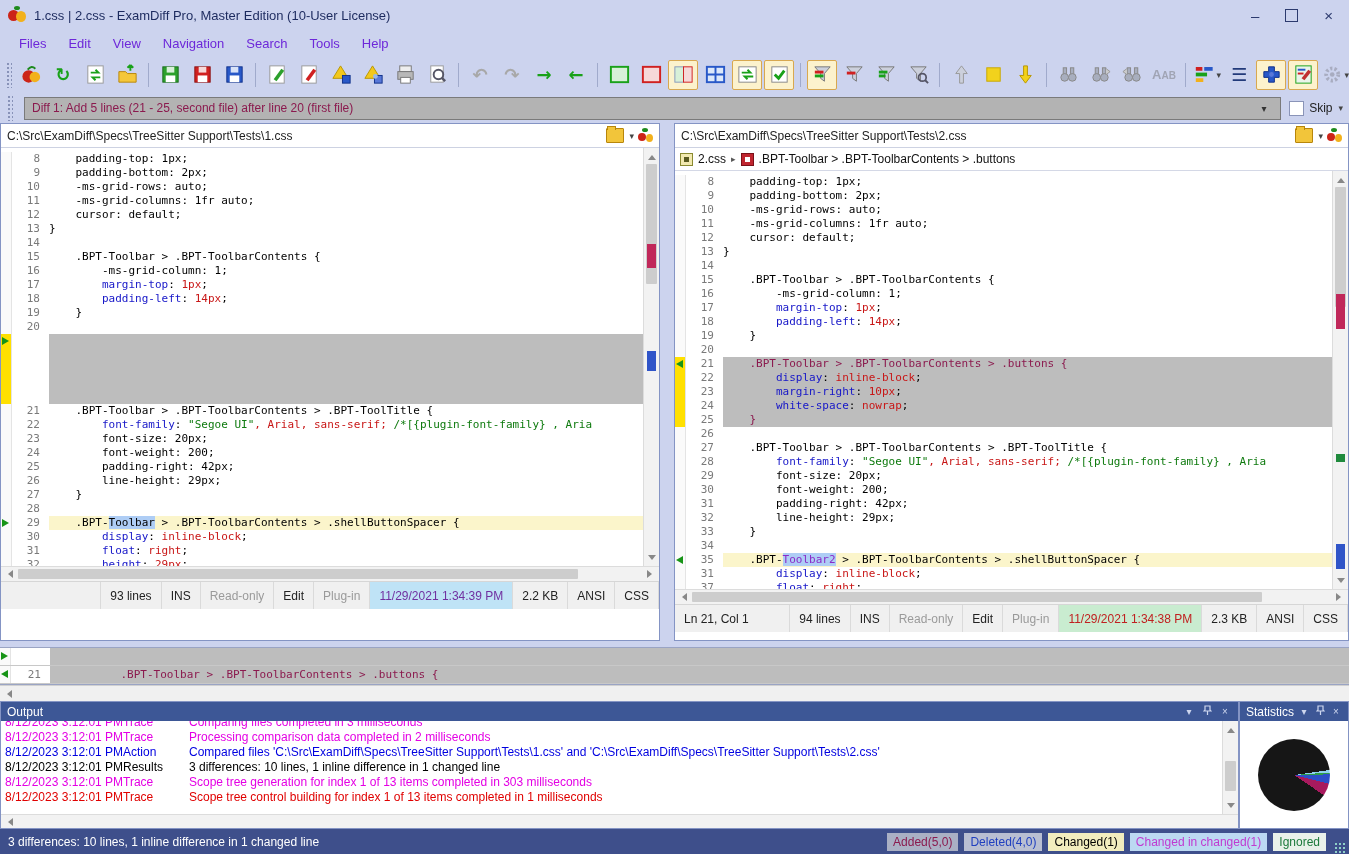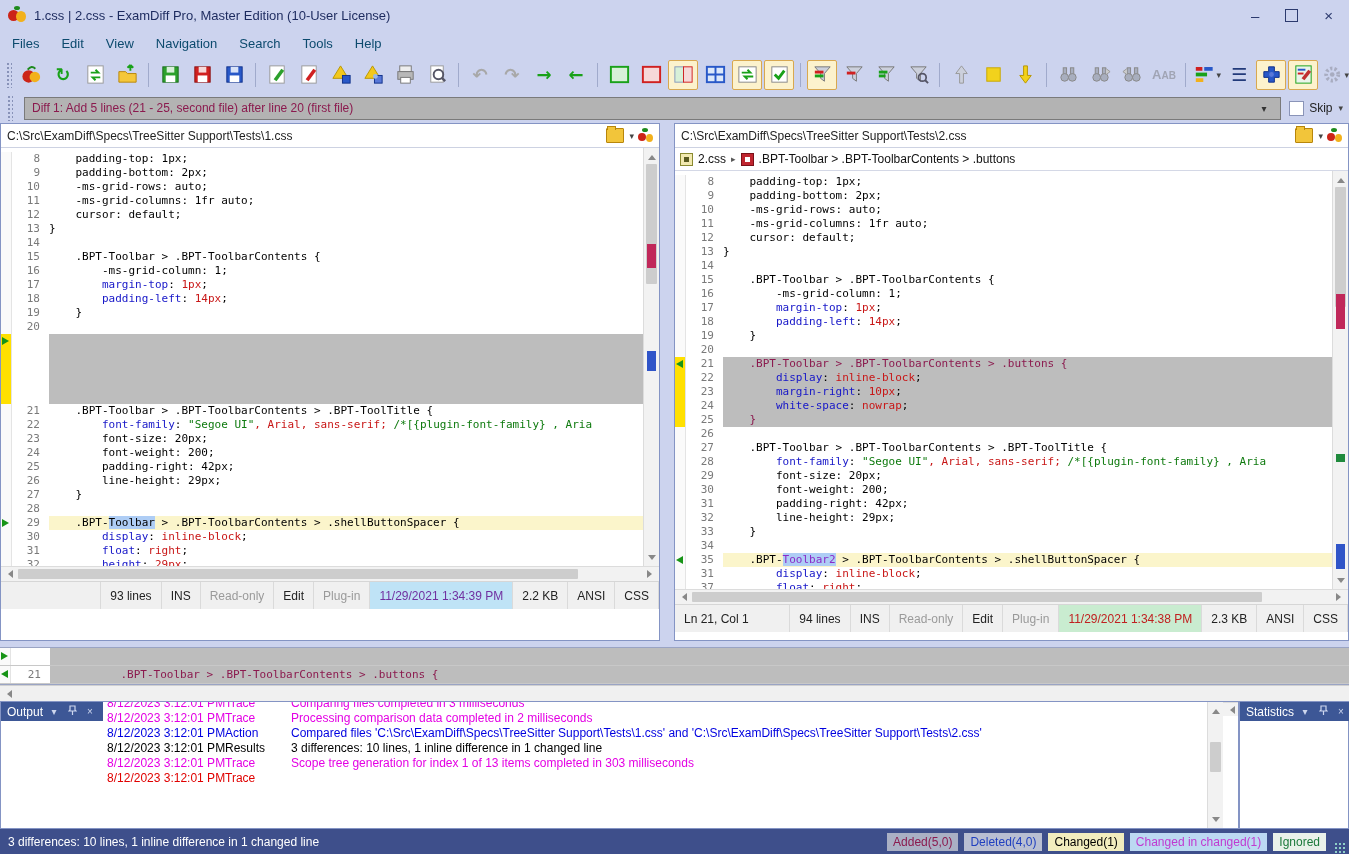--- a/index.html
+++ b/index.html
@@ -8,21 +8,21 @@
 
   
   .titlebar{height:30px;display:flex;align-items:center;padding:0 8px;color:#1c2a5e;font-size:13px;flex:none}
   .app-icon{width:18px;height:18px;margin-right:8px;position:relative;flex:none}
   .title-text{flex:1;white-space:nowrap}
   .win-btns{display:flex;gap:26px;margin-right:8px;color:#2c3a6e;font-size:15px;align-items:center}
   .win-btn{cursor:default;line-height:1}
   .win-max{width:11px;height:11px;border:1.5px solid #2c3a6e;display:inline-block}
 
   
-  .menubar{height:26px;display:flex;align-items:center;padding-left:1px;font-size:13px;color:#0c4a6e;flex:none}
+  .menubar{height:26px;display:flex;align-items:center;padding-left:8px;font-size:13px;color:#6d28d9;flex:none}
   .menu-item{padding:4px 11px}
 
   
   .toolbar{height:37px;display:flex;align-items:center;padding:0 3px;flex:none}
   .grip{width:6px;height:26px;margin:0 3px;background-image:radial-gradient(#8892b8 1px,transparent 1.2px);background-size:4px 4px;flex:none}
   .tb{width:28px;height:28px;display:flex;align-items:center;justify-content:center;border:1px solid transparent;border-radius:2px;margin:0 1px;flex:none;position:relative}
   .tb.active{background:#fcf2cd;border-color:#d8a850}
   .tb svg{display:block}
   .g18{font-size:18px;font-weight:bold;line-height:1;font-family:"DejaVu Sans",sans-serif}
   .sep{width:1px;height:24px;background:#a0aacc;margin:0 5px;flex:none}
@@ -96,21 +96,21 @@
   .mini-divider{height:6px;flex:none}
   .mini-panel{flex:none;background:#fff;border:1px solid #9aa4c4;border-left:none;border-right:none}
   .mini-row{height:17px;display:flex;font:11px "DejaVu Sans Mono",monospace;white-space:pre;line-height:17px;border-bottom:1px solid #c8c8c8}
   .mini-row .marker{background:#fafafa}
   .mini-row .lnum{width:30px}
   .mini-row .mtext{flex:1;background:#bdbdbd;padding-left:44px;color:#8b1a4e}
   .mini-hstrip{height:15px;background:#f0f0f0;border-top:1px solid #d0d0d0;display:flex;align-items:center;flex:none}
 
   
   .bottom-zone{flex:1;display:flex;min-height:0}
-  .panel{display:flex;flex-direction:row;border:1px solid #8494c4;box-sizing:border-box;background:#fff}
+  .panel{display:flex;flex-direction:column;border:1px solid #8494c4;box-sizing:border-box;background:#fff}
   .panel.output{flex:1}
   .panel.stats{width:110px;flex:none}
   .panel-header{height:19px;flex:none;background:#3d5796;color:#fff;font-size:12px;display:flex;align-items:center;padding:0 6px;gap:4px}
   .ph-title{flex:1}
   .ph-btn{width:14px;text-align:center;font-size:10px;color:#cdd6ee}
   .output-body{flex:1;overflow:hidden;display:flex;min-height:0}
   .out-rows{flex:1;overflow:hidden;font-size:12px}
   .out-row{height:15px;display:flex;line-height:15px;white-space:nowrap}
   .out-row.clipped{margin-top:-6px}
   .out-date{width:118px;flex:none;padding-left:4px}
@@ -641,20 +641,21 @@
               <span class="out-msg">3 differences: 10 lines, 1 inline difference in 1 changed line</span>
             </div>
             <div class="out-row" style="color: rgb(228, 0, 228);">
               <span class="out-date">8/12/2023 3:12:01 PM</span>
               <span class="out-level">Trace</span>
               <span class="out-msg">Scope tree generation for index 1 of 13 items completed in 303 milliseconds</span>
             </div>
             <div class="out-row" style="color: rgb(224, 0, 0);">
               <span class="out-date">8/12/2023 3:12:01 PM</span>
               <span class="out-level">Trace</span>
+              <span class="out-msg">Scope tree control building for index 1 of 13 items completed in 1 milliseconds</span>
             </div>
           </div>
         <div class="vscroll" style="border-left:1px solid #dcdcdc">
           <span class="vs-arrow up">
               <span class="tri-up"></span>
             </span>
           <span class="vs-arrow down">
               <span class="tri-down"></span>
             </span>
           <span class="vs-thumb" style="top:40px;height:30px"></span>

